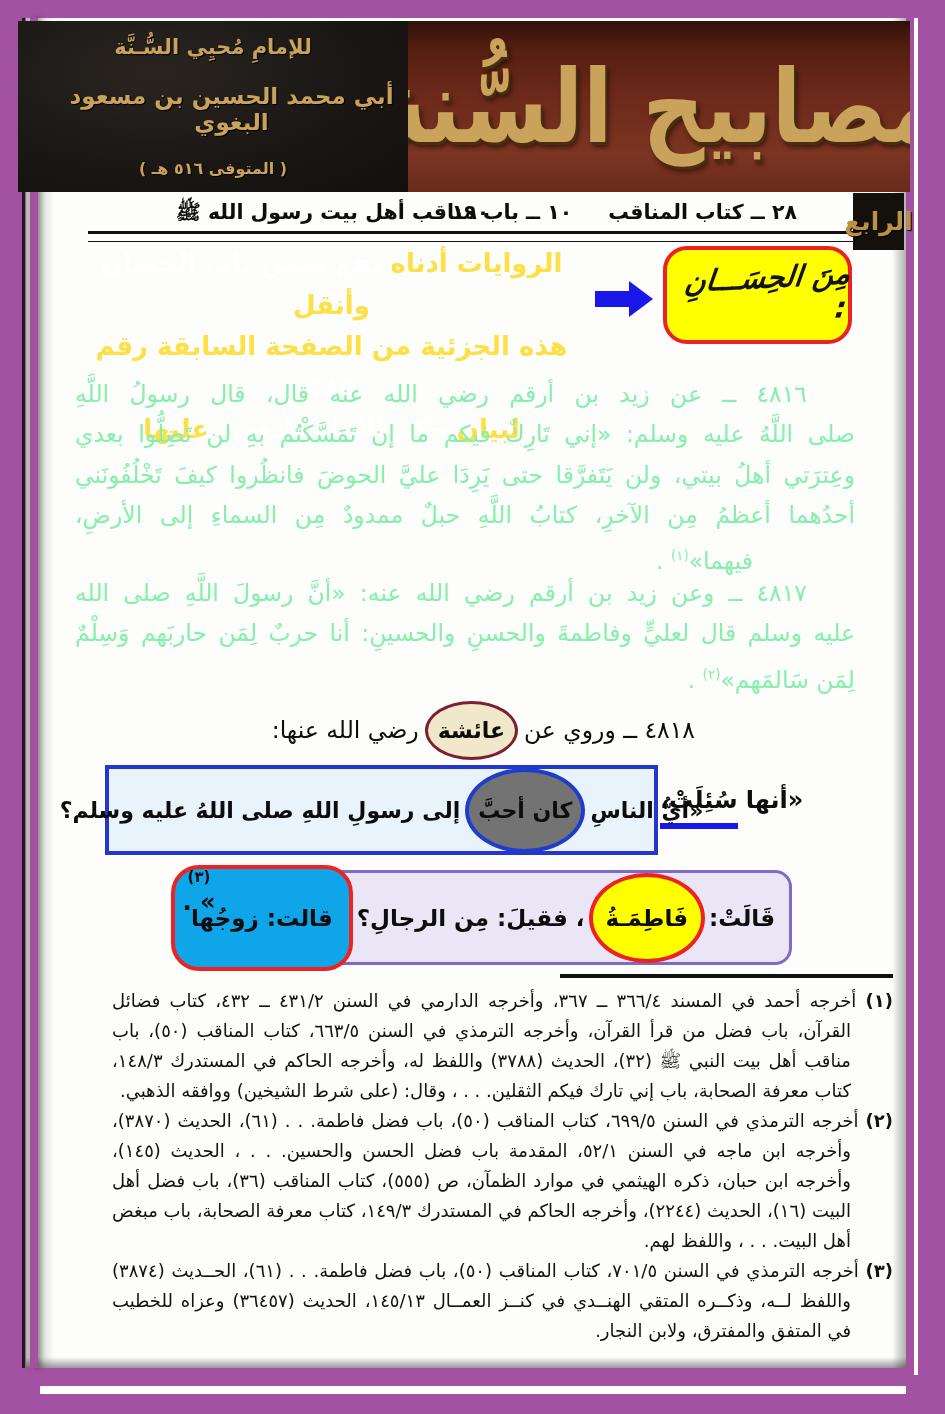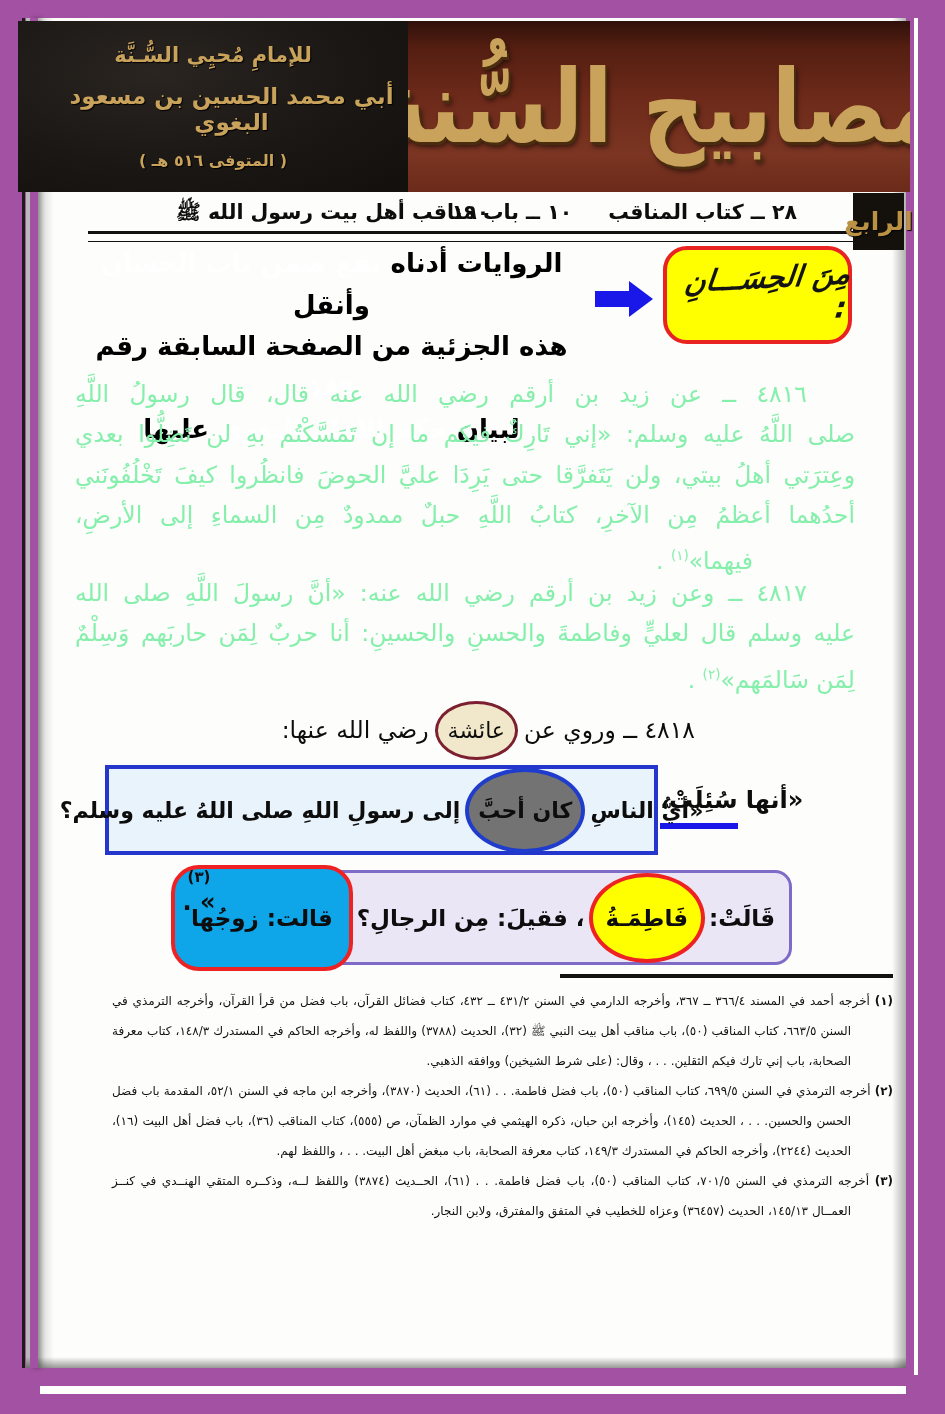--- a/index.html
+++ b/index.html
@@ -20,21 +20,21 @@
   .stripe-left-black{position:absolute;left:22px;top:18px;width:3px;height:1350px;background:#1c1c1c;z-index:2;}
   .stripe-left-purple{position:absolute;left:30px;top:18px;width:8px;height:1350px;background:#a351a3;z-index:2;
     box-shadow:3px 0 5px rgba(0,0,0,.35);}
   .stripe-right-white{position:absolute;left:914px;top:18px;width:4px;height:1357px;background:#ffffff;z-index:2;}
   .stripe-bottom-white{position:absolute;left:40px;top:1386px;width:866px;height:8px;background:#ffffff;z-index:2;}
   
   .cover{position:absolute;left:18px;top:21px;width:892px;height:171px;display:flex;z-index:5;direction:ltr;}
   .cover-black{width:390px;height:100%;
     background:radial-gradient(ellipse at 35% 30%, #2a2521 0%, #1b1714 55%, #120f0c 100%);
     color:#c9a35b;display:flex;flex-direction:column;align-items:center;justify-content:center;
-    gap:16px;text-align:center;}
+    gap:24px;text-align:center;}
   .cover-black .a1{font-size:21px;font-weight:bold;text-shadow:1px 1px 1px #000;}
   .cover-black .a2{font-size:23px;font-weight:bold;text-shadow:1px 1px 1px #000;padding-left:37px;}
   .cover-black .a3{font-size:16px;font-weight:bold;text-shadow:1px 1px 1px #000;}
   .cover-maroon{flex:1;height:100%;
     background:linear-gradient(180deg,#30100a 0%,#531e11 15%,#6d2a1a 45%,#7b3522 78%,#6b2a1a 100%);
     display:flex;align-items:center;justify-content:center;overflow:hidden;}
   .cover-title{color:#c9a35b;font-size:86px;font-weight:bold;transform:scaleY(1.18);
     text-shadow:2px 2px 0 #4a2c0e, 3px 4px 5px rgba(0,0,0,.55);white-space:nowrap;}
   .volume-tab{position:absolute;left:853px;top:193px;width:51px;height:57px;background:#14110d;z-index:6;
     color:#bb9243;display:flex;align-items:center;justify-content:center;font-size:25px;font-weight:bold;
@@ -53,38 +53,38 @@
     display:flex;align-items:center;justify-content:center;box-sizing:border-box;}
   .hasan-badge span{font-size:29px;font-weight:bold;color:#141414;
     transform:skewX(-9deg) rotate(-3deg);font-style:italic;}
   .note-arrow{position:absolute;left:595px;top:281px;width:58px;height:36px;z-index:3;}
   .note-arrow .shaft{position:absolute;left:0;top:10px;width:36px;height:16px;background:#1a18e8;}
   .note-arrow .head{position:absolute;left:34px;top:0;width:0;height:0;
     border-top:18px solid transparent;border-bottom:18px solid transparent;border-left:24px solid #1a18e8;}
   .note-lines{position:absolute;left:68px;top:243px;width:527px;z-index:3;text-align:center;
     font-weight:bold;font-size:26px;line-height:41.5px;color:#1612df;}
   .note-lines .red{color:#ffffff;}
-  .note-lines .blue{color:#000000;}
+  .note-lines .blue{color:#fde047;}
   .note-lines .black{color:#ffffff;}
   
   .matn{position:absolute;left:75px;width:780px;z-index:3;color:#86efac;
     font-size:23.5px;line-height:40.3px;}
   .m-line{text-align:justify;text-align-last:justify;white-space:nowrap;}
   .m-line.indent{padding-right:48px;}
   .m-line.last{text-align:right;text-align-last:right;white-space:nowrap;}
   .sup{font-size:13.5px;vertical-align:9px;}
   #h4816{top:374px;}
   #h4816 .last{padding-right:102px;}
   #h4817{top:573px;}
   .h4818-row{position:absolute;left:205px;top:694px;width:490px;height:72px;z-index:3;
     display:flex;align-items:center;justify-content:flex-start;gap:6px;
     font-size:23.5px;color:#0d0d0d;white-space:nowrap;}
   .aisha-oval{display:inline-flex;align-items:center;justify-content:center;
     background:#f1e8cb;border:3.5px solid #7c2030;border-radius:50%;
-    padding:14px 10px;font-weight:normal;font-size:22px;}
+    padding:14px 10px;font-weight:bold;font-size:22px;}
   
   .q-outside{position:absolute;left:660px;top:786px;z-index:3;display:flex;gap:8px;
     font-size:24px;font-weight:bold;color:#0d0d0d;white-space:nowrap;}
   .q-underline{border-bottom:6px solid #1a18e8;padding-bottom:9px;}
   .q-box{position:absolute;left:105px;top:765px;width:553px;height:90px;z-index:3;
     background:#e9f3fb;border:4px solid #2536cc;box-sizing:border-box;
     display:flex;align-items:center;justify-content:center;gap:5px;
     font-size:22px;font-weight:bold;color:#0d0d0d;white-space:nowrap;}
   .q-oval{display:inline-flex;align-items:center;justify-content:center;
     background:#737373;border:4px solid #1f3ccc;border-radius:50%;
@@ -101,21 +101,21 @@
     background:#0ea5e9;border:4px solid #ee2222;border-radius:28px;
     padding:36px 16px;font-size:23px;z-index:4;}
   .ans-outside{position:absolute;left:158px;top:868px;width:82px;z-index:3;
     display:flex;flex-direction:column;align-items:center;gap:2px;
     font-weight:bold;color:#0d0d0d;}
   .ans-outside .ref3{font-size:15px;}
   .ans-outside .close{font-size:24px;}
   
   .fn-rule{position:absolute;left:560px;top:974px;width:333px;height:3.5px;background:#111;z-index:3;}
   .footnotes{position:absolute;left:112px;top:986px;width:781px;z-index:3;color:#111;
-    font-size:12px;line-height:30px;}
+    font-size:18px;line-height:30px;}
   .footnote{margin:0;text-align:justify;padding-right:42px;text-indent:-42px;}
   .fn-num{font-weight:bold;}
 </style>
 </head>
 <body>
 
 <div class="page"></div>
 <div class="page-bottom-shadow"></div>
 <div class="stripe-left-black"></div>
 <div class="stripe-left-purple"></div>

